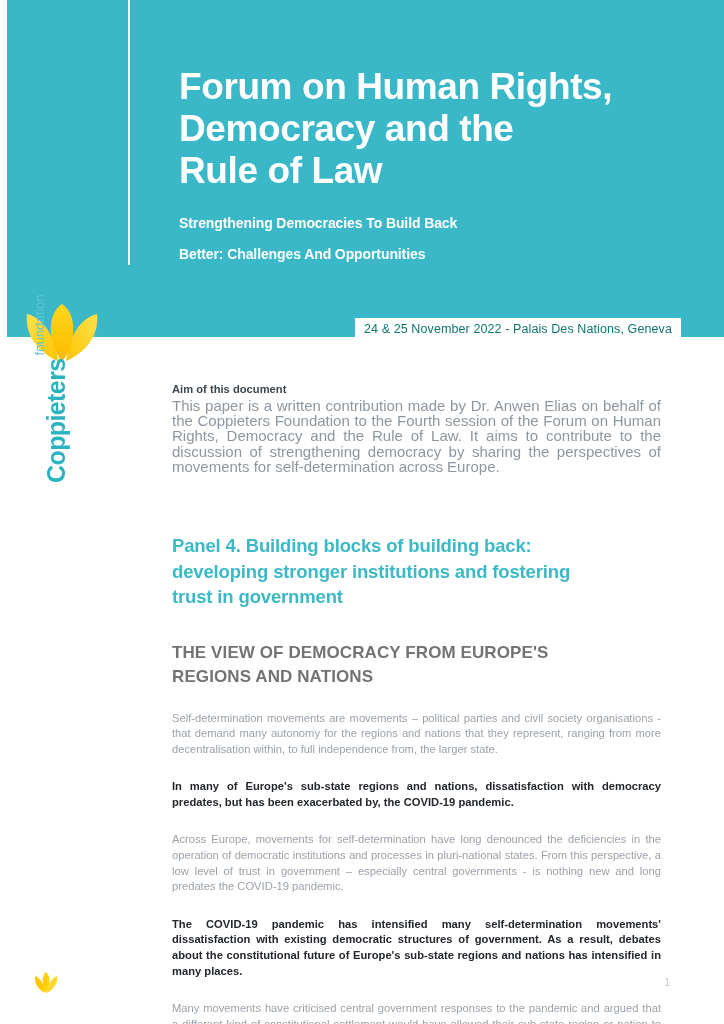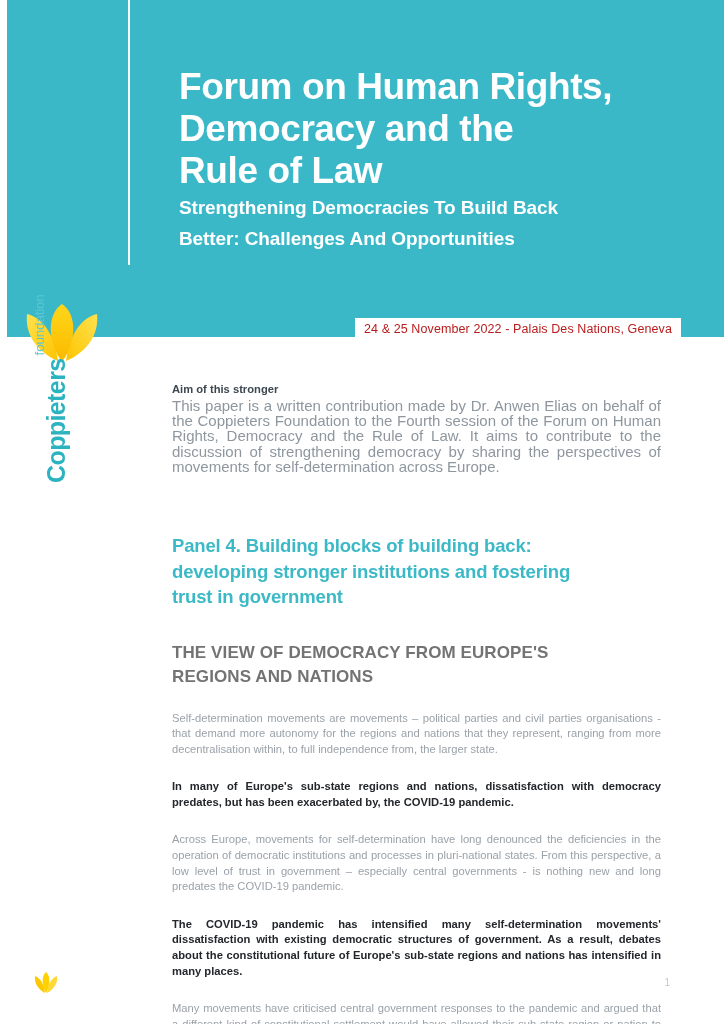--- a/index.html
+++ b/index.html
@@ -50,23 +50,23 @@
   .main-title {
     color: #ffffff;
     font-size: 37px;
     font-weight: bold;
     line-height: 42px;
     letter-spacing: -0.4px;
     white-space: pre-line;
   }
 
   .sub-title {
-    margin-top: 0;
+    margin-top: 16px;
     color: #ffffff;
-    font-size: 19px;
+    font-size: 14px;
     font-weight: bold;
     line-height: 31px;
     letter-spacing: -0.1px;
     white-space: pre-line;
   }
 
   
   .date-banner {
     position: absolute;
     left: 355px;
@@ -74,21 +74,21 @@
     height: 22px;
     padding: 0 9px;
     background: #ffffff;
     display: flex;
     align-items: center;
     white-space: nowrap;
   }
 
   .date-banner-text {
     font-size: 12.5px;
-    color: #b91c1c;
+    color: #0f766e;
     letter-spacing: 0.1px;
     text-align: right;
   }
 
   
   .logo {
     position: absolute;
     left: 24px;
     top: 303px;
     width: 110px;
@@ -252,31 +252,31 @@
       <path d="M38 1 C22 12 24 40 38 59 C52 40 54 12 38 1 Z" fill="url(#petalC)"></path>
     </svg>
     <div class="logo-wordmark">
       <span class="logo-name">Coppieters</span>
       <span class="logo-sub">foundation</span>
     </div>
   </div>
 
   <div class="content">
 
-    <div class="aim-label">Aim of this stronger</div>
+    <div class="aim-label">Aim of this document</div>
     <div class="aim-body">This paper is a written contribution made by Dr. Anwen Elias on behalf of the Coppieters Foundation to the Fourth session of the Forum on Human Rights, Democracy and the Rule of Law. It aims to contribute to the discussion of strengthening democracy by sharing the perspectives of movements for self-determination across Europe.</div>
 
     <div class="panel-heading">Panel 4. Building blocks of building back:
 developing stronger institutions and fostering
 trust in government</div>
 
     <div class="section-heading">THE VIEW OF DEMOCRACY FROM EUROPE'S
 REGIONS AND NATIONS</div>
 
-    <div class="para">Self-determination movements are movements – political parties and civil parties organisations - that demand more autonomy for the regions and nations that they represent, ranging from more decentralisation within, to full independence from, the larger state.</div>
+    <div class="para">Self-determination movements are movements – political parties and civil society organisations - that demand many autonomy for the regions and nations that they represent, ranging from more decentralisation within, to full independence from, the larger state.</div>
     <div class="para bold">In many of Europe's sub-state regions and nations, dissatisfaction with democracy predates, but has been exacerbated by, the COVID-19 pandemic.</div>
     <div class="para">Across Europe, movements for self-determination have long denounced the deficiencies in the operation of democratic institutions and processes in pluri-national states. From this perspective, a low level of trust in government – especially central governments - is nothing new and long predates the COVID-19 pandemic.</div>
     <div class="para bold">The COVID-19 pandemic has intensified many self-determination movements' dissatisfaction with existing democratic structures of government. As a result, debates about the constitutional future of Europe's sub-state regions and nations has intensified in many places.</div>
     <div class="para">Many movements have criticised central government responses to the pandemic and argued that a different kind of constitutional settlement would have allowed their sub-state region or nation to pursue different and better policies.</div>
 
   </div>
 
   <svg class="footer-flower" viewBox="0 0 24 22">
     <path d="M1 4 C0 11 4 17 11 21 C10 13 7 6 1 4 Z" fill="#fdc800"></path>
     <path d="M23 4 C24 11 20 17 13 21 C14 13 17 6 23 4 Z" fill="#ffd833"></path>

